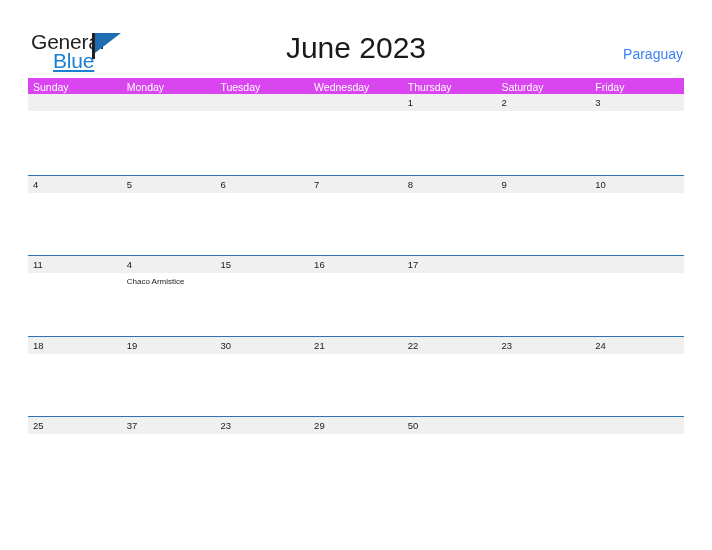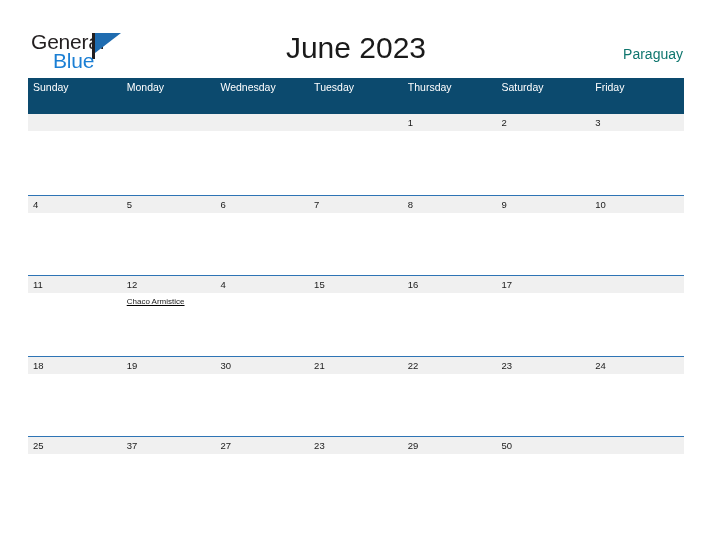--- a/index.html
+++ b/index.html
@@ -48,20 +48,21 @@
     font-family: "Liberation Sans", sans-serif;
   }
   .logo-blue {
     position: absolute;
     left: 22px;
     top: 19px;
     font-size: 21px;
     letter-spacing: -0.2px;
     color: #1b7fd4;
     font-family: "Liberation Sans", sans-serif;
+    text-decoration: underline;
   }
   .logo-flagpole {
     position: absolute;
     left: 61px;
     top: 3px;
     width: 3px;
     height: 26px;
     background: #231f20;
   }
   .logo-flag {
@@ -85,37 +86,37 @@
     font-family: "Liberation Sans", sans-serif;
     font-weight: normal;
     letter-spacing: 0px;
   }
 
   .country {
     position: absolute;
     right: 29px;
     top: 46px;
     font-size: 14px;
-    color: #0f766e;
+    color: #3b82f6;
     font-family: "Liberation Sans", sans-serif;
   }
 
   
   .calendar {
     position: absolute;
     left: 28px;
     top: 78px;
     width: 656px;
   }
 
   .weekday-row {
     display: flex;
     width: 656px;
-    height: 36px;
-    background: #0c4a6e;
+    height: 16px;
+    background: #d946ef;
   }
   .weekday-cell {
     width: 93.714px;
     height: 18px;
     line-height: 18px;
     color: #ffffff;
     font-size: 10.5px;
     padding-left: 5px;
     box-sizing: border-box;
     font-family: "Liberation Sans", sans-serif;
@@ -148,21 +149,20 @@
     color: #1a1a1a;
     padding-left: 5px;
     box-sizing: border-box;
     font-family: "Liberation Sans", sans-serif;
   }
 
   .event-strip {
     display: flex;
     width: 656px;
     height: 69px;
-    text-decoration: underline;
   }
   .day-cell-events {
     width: 93.714px;
     box-sizing: border-box;
     padding-left: 5px;
     padding-top: 3px;
   }
   .event-text {
     font-size: 8px;
     color: #1a1a1a;
@@ -188,22 +188,22 @@
     <div class="month-title">June 2023</div>
 
     <div class="country">Paraguay</div>
 
   </div>
 
   <div class="calendar">
     <div class="weekday-row">
         <div class="weekday-cell">Sunday</div>
         <div class="weekday-cell">Monday</div>
+        <div class="weekday-cell">Tuesday</div>
         <div class="weekday-cell">Wednesday</div>
-        <div class="weekday-cell">Tuesday</div>
         <div class="weekday-cell">Thursday</div>
         <div class="weekday-cell">Saturday</div>
         <div class="weekday-cell">Friday</div>
       </div>
     <div id="weeks-container">
         <div class="week-row">
           <div class="day-strip">
             <div class="day-cell-num"></div>
             <div class="day-cell-num"></div>
             <div class="day-cell-num"></div>
@@ -238,21 +238,20 @@
             <div class="day-cell-events"></div>
             <div class="day-cell-events"></div>
             <div class="day-cell-events"></div>
             <div class="day-cell-events"></div>
             <div class="day-cell-events"></div>
           </div>
         </div>
         <div class="week-row">
           <div class="day-strip">
             <div class="day-cell-num">11</div>
-            <div class="day-cell-num">12</div>
             <div class="day-cell-num">4</div>
             <div class="day-cell-num">15</div>
             <div class="day-cell-num">16</div>
             <div class="day-cell-num">17</div>
           </div>
           <div class="event-strip">
             <div class="day-cell-events"></div>
             <div class="day-cell-events">
               <div class="event-text">Chaco Armistice</div>
             </div>
@@ -280,21 +279,20 @@
             <div class="day-cell-events"></div>
             <div class="day-cell-events"></div>
             <div class="day-cell-events"></div>
             <div class="day-cell-events"></div>
           </div>
         </div>
         <div class="week-row">
           <div class="day-strip">
             <div class="day-cell-num">25</div>
             <div class="day-cell-num">37</div>
-            <div class="day-cell-num">27</div>
             <div class="day-cell-num">23</div>
             <div class="day-cell-num">29</div>
             <div class="day-cell-num">50</div>
             <div class="day-cell-num"></div>
           </div>
           <div class="event-strip">
             <div class="day-cell-events"></div>
             <div class="day-cell-events"></div>
             <div class="day-cell-events"></div>
             <div class="day-cell-events"></div>

